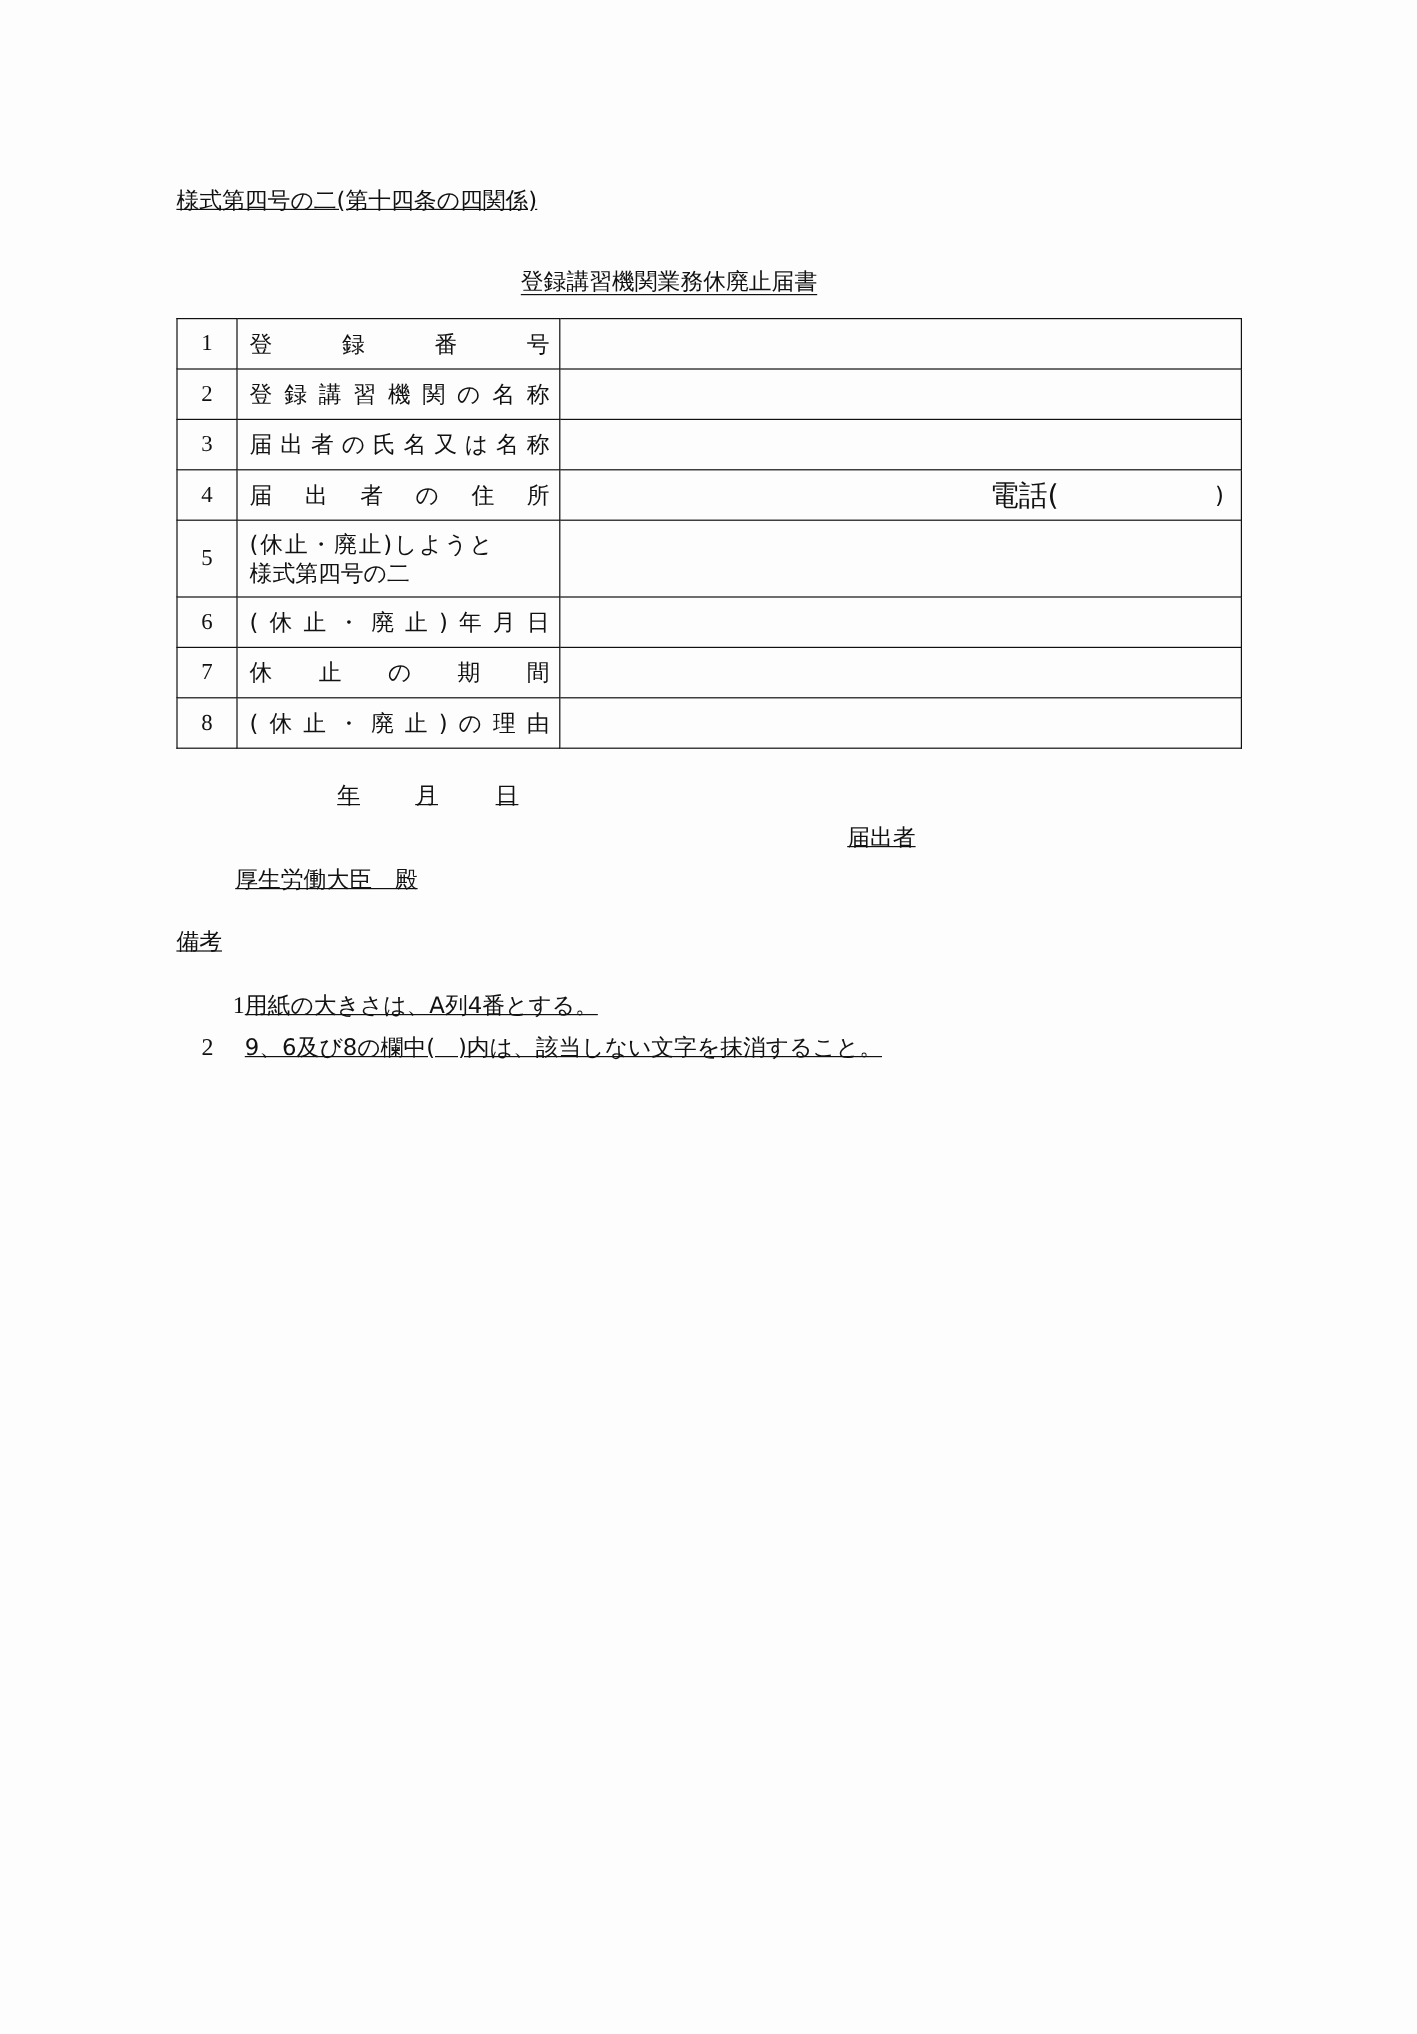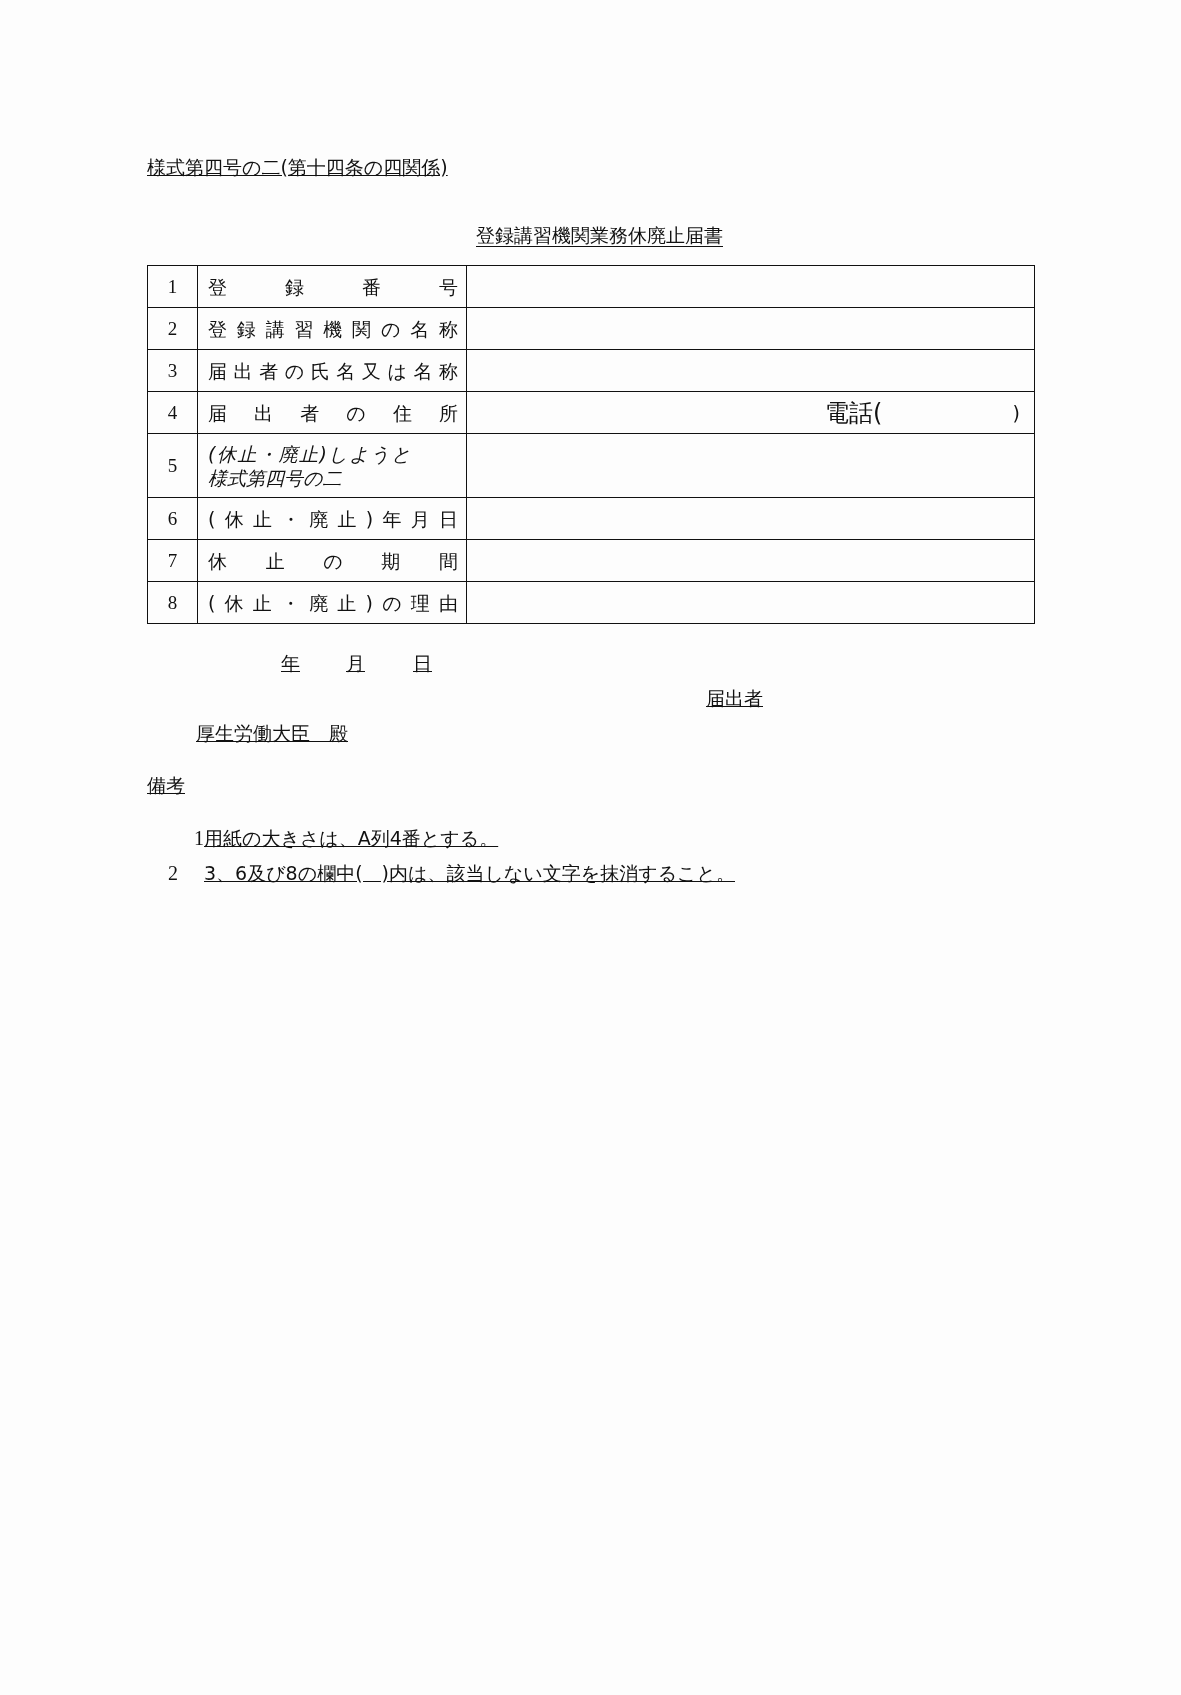--- a/index.html
+++ b/index.html
@@ -7,21 +7,21 @@
     width: 1181px; height: 1695px;
     background: #fdfdfd;
     position: relative;
     font-family: "DejaVu Sans", "Liberation Sans", sans-serif;
     color: #111;
     overflow: hidden;
   }
   .abs { position: absolute; white-space: nowrap; }
   .txt { font-size: 19px; line-height: 24px; text-decoration: underline; }
   #form-ref { left: 147px; top: 155px; }
-  #doc-title { left: 476px; top: 223px; text-underline-offset: 4px; }
+  #doc-title { left: 434px; top: 223px; text-underline-offset: 4px; }
   table.form {
     position: absolute; left: 147px; top: 265px;
     width: 888px;
     border-collapse: collapse;
     table-layout: fixed;
   }
   table.form td {
     border: 1.5px solid #111;
     font-size: 19px; line-height: 24px;
     padding: 0;
@@ -29,21 +29,21 @@
   }
   td.num { width: 49px; text-align: center; font-family: "Liberation Serif", "DejaVu Serif", serif; font-size: 20px; }
   td.label { width: 250px; padding-left: 10px !important; padding-right: 8px !important; }
   td.val { position: relative; }
   .jt { display: flex; justify-content: space-between; }
   .jt span { display: inline-block; }
   .phone { position: absolute; left: 358px; top: 50%; transform: translateY(-50%); font-size: 24px; }
   .phone-close { position: absolute; right: 14px; top: 50%; transform: translateY(-50%); font-size: 19px; }
   tr.h1 td { height: 41px; }
   tr.h2 td { height: 63px; }
-  .multi { line-height: 27px; font-style: italic; }
+  .multi { line-height: 27px; }
   #date-year { left: 281px; top: 651px; }
   #date-month { left: 346px; top: 651px; }
   #date-day { left: 413px; top: 651px; }
   #notifier { left: 706px; top: 686px; }
   #addressee { left: 196px; top: 721px; }
   #remarks-title { left: 147px; top: 773px; }
   #remark-1 { left: 168px; top: 826px; text-align: right; }
   #remark-2 { left: 168px; top: 861px; }
   .rnum { display: inline-block; width: 36px; font-family: "Liberation Serif", "DejaVu Serif", serif; font-size: 20px; }
 </style>
@@ -183,14 +183,14 @@
 <div class="abs txt" id="date-month">月</div>
 <div class="abs txt" id="date-day">日</div>
 <div class="abs txt" id="notifier">届出者</div>
 <div class="abs txt" id="addressee">厚生労働大臣　殿</div>
 
 <div class="abs txt" id="remarks-title">備考</div>
 <div class="abs txt" id="remark-1">
   <span class="rnum">1</span><span>用紙の大きさは、A列4番とする。</span>
 </div>
 <div class="abs txt" id="remark-2">
-  <span class="rnum">2</span><span>3、6及び8の欄中(　)内は、該当しない文字を抹消すること。</span>
+  <span class="rnum">2</span><span>9、6及び8の欄中(　)内は、該当しない文字を抹消すること。</span>
 </div>
 
 </body></html>

